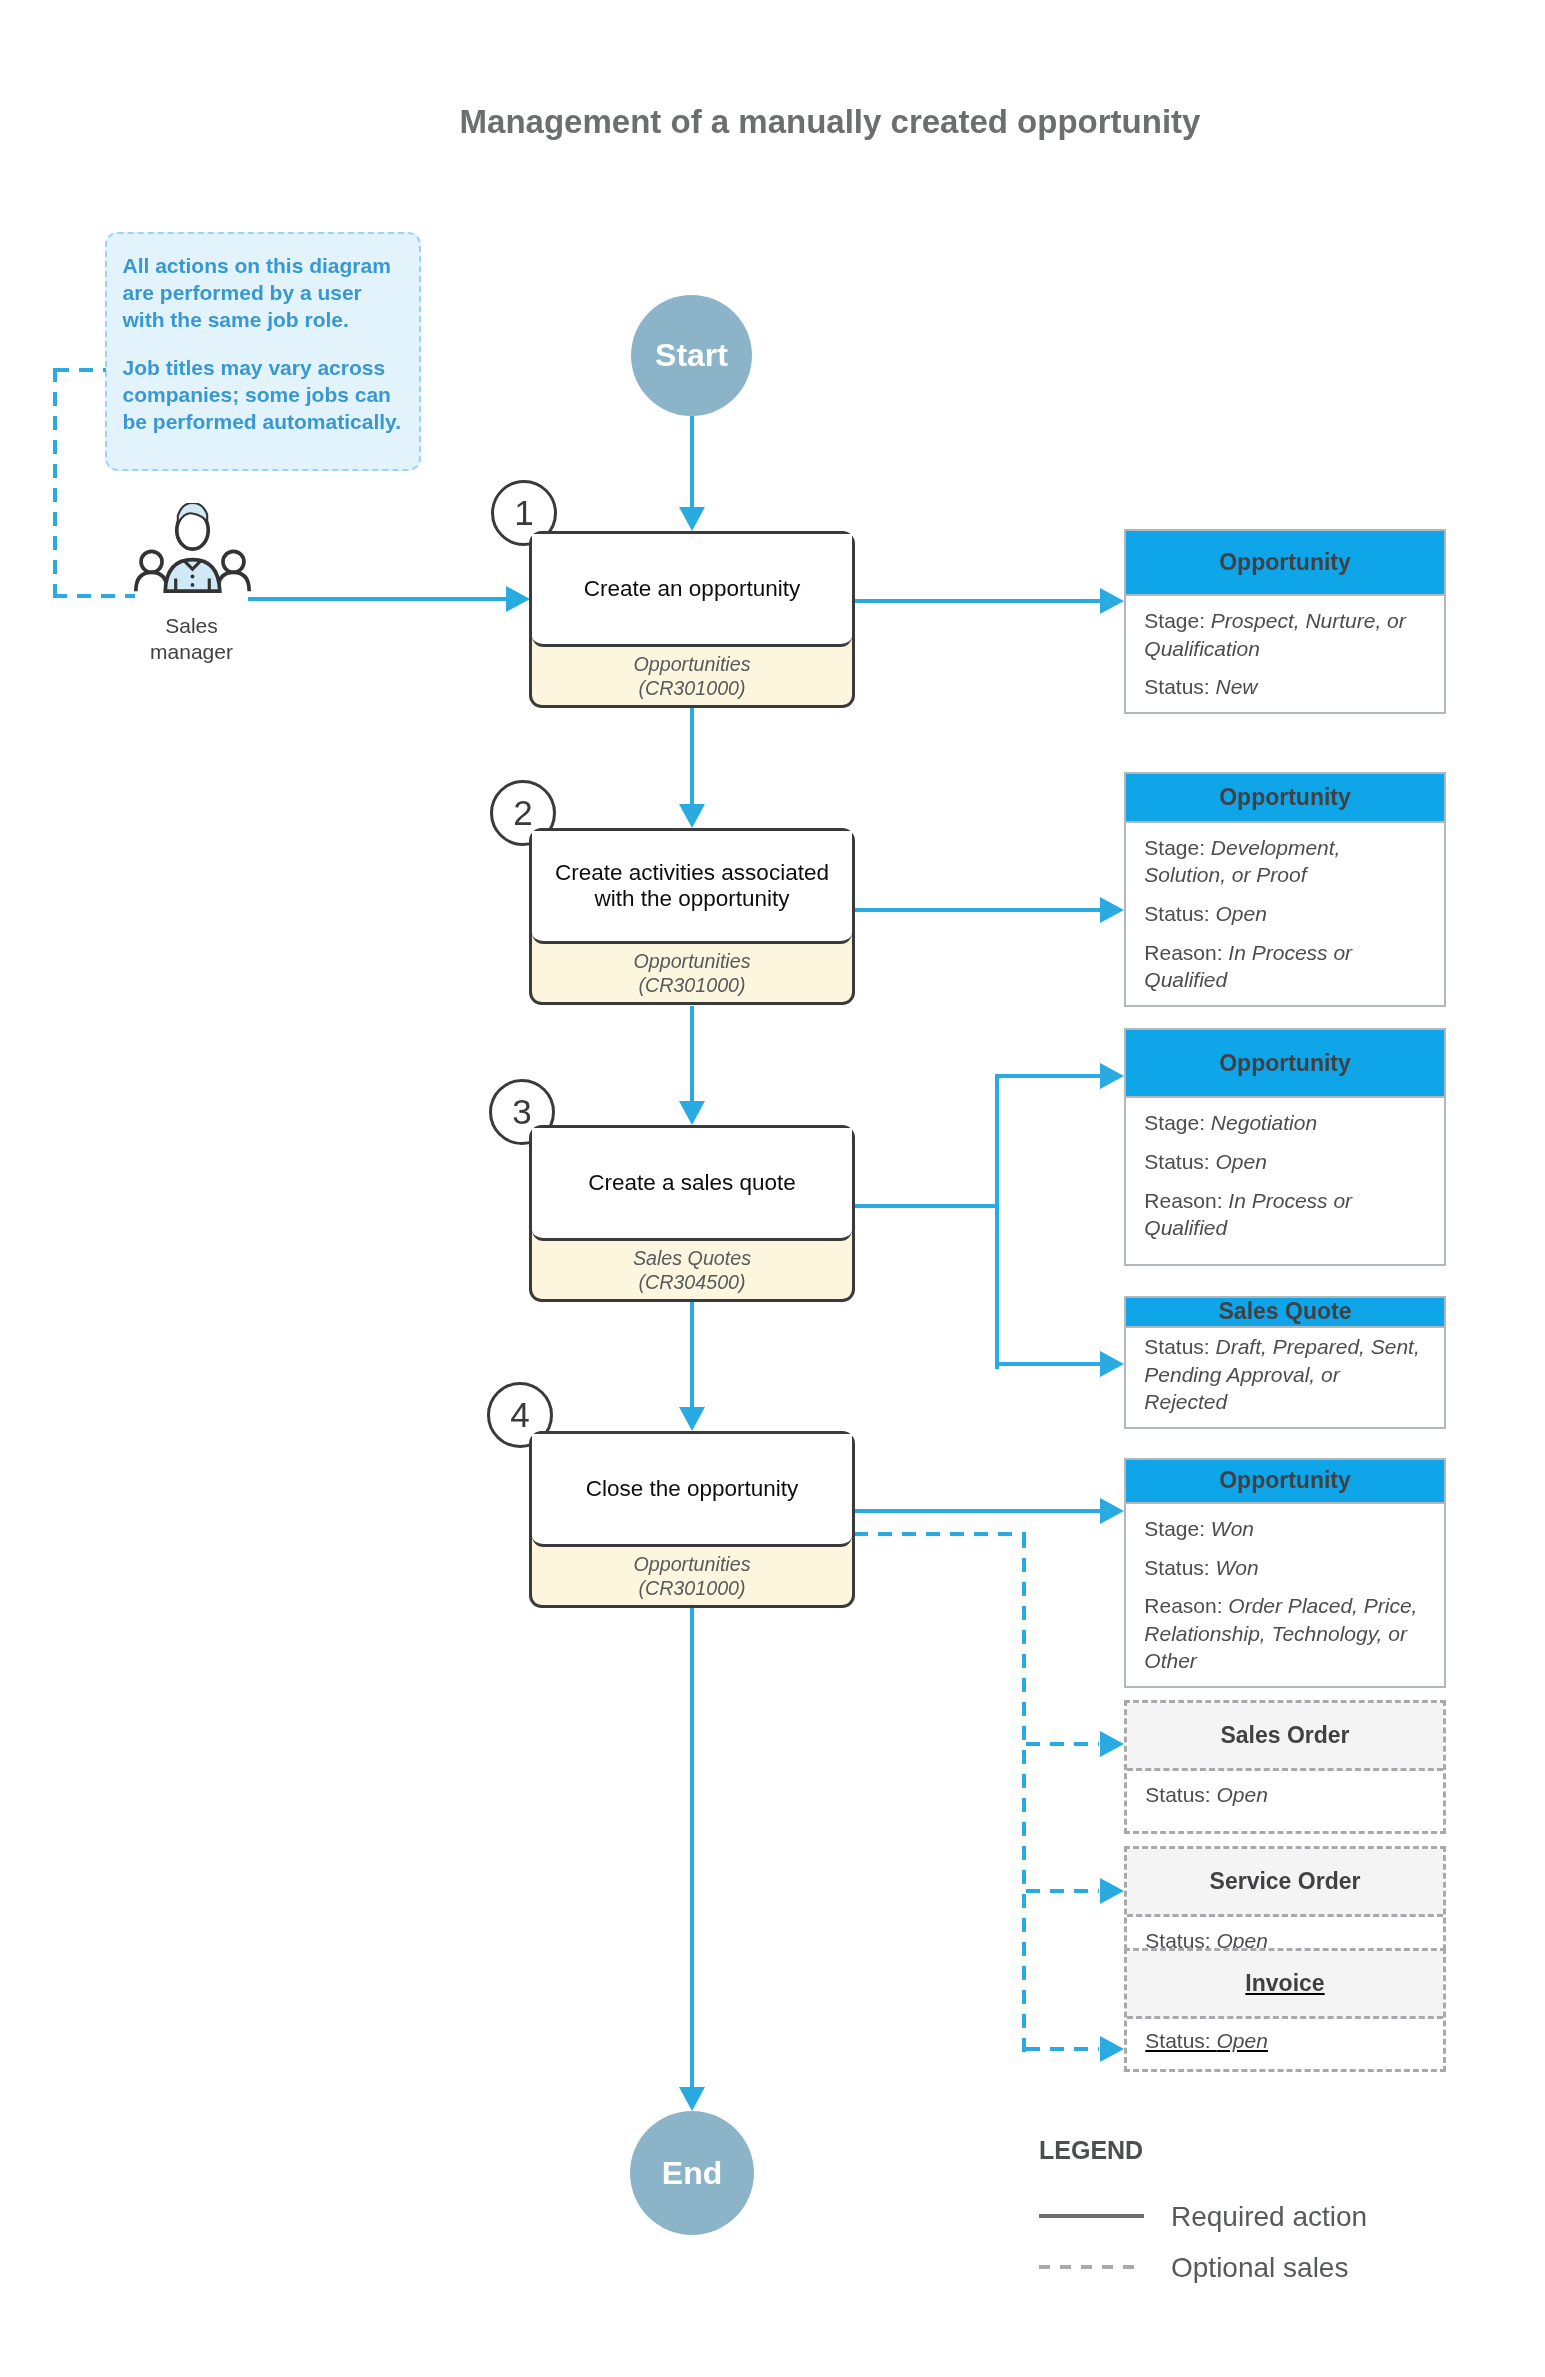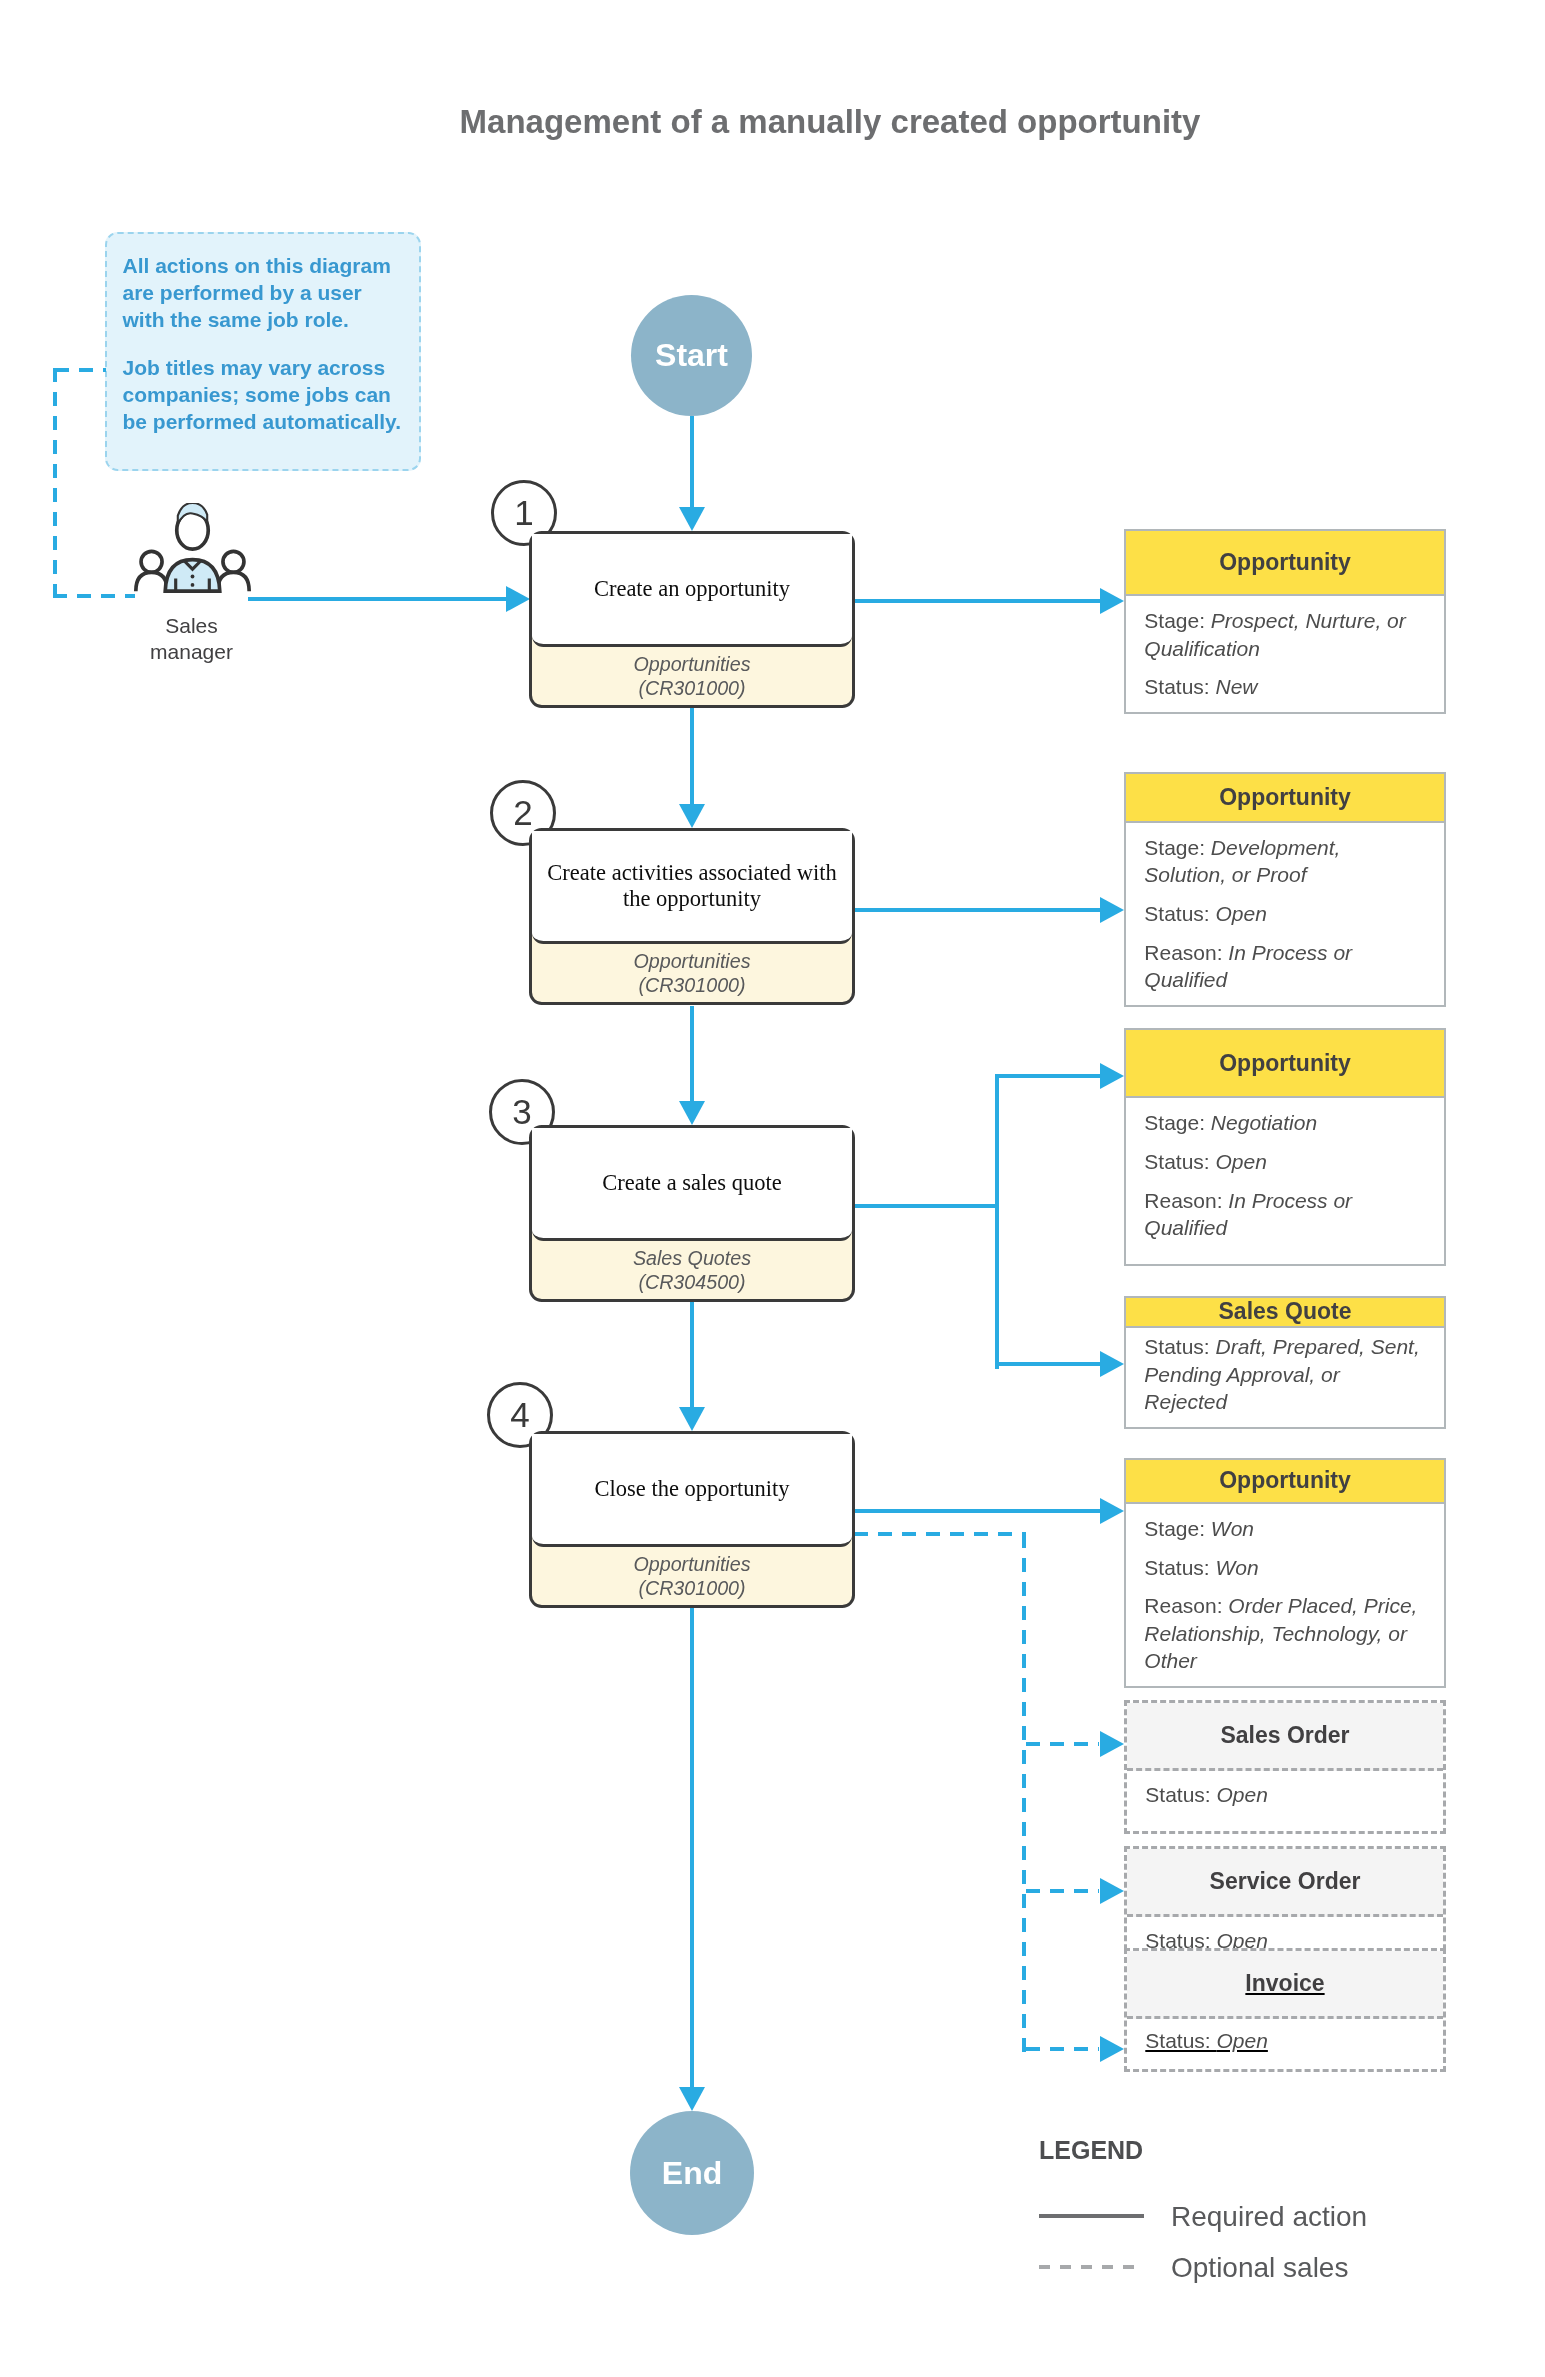--- a/index.html
+++ b/index.html
@@ -33,28 +33,28 @@
   
   .stepnum{position:absolute;width:66px;height:66px;box-sizing:border-box;border:3.5px solid #3a3a3a;
            border-radius:50%;background:#fff;display:flex;align-items:center;justify-content:center;
            font-size:35px;color:#3a3a3a;z-index:1;}
 
   
   .process{position:absolute;left:529px;width:326px;height:177px;box-sizing:border-box;z-index:2;
            border:3.5px solid #3a3a3a;border-radius:12.7px;background:#fdf6de;display:flex;flex-direction:column;}
   .process-main{height:113px;box-sizing:border-box;background:#fff;border-bottom:3.5px solid #3a3a3a;
                 border-radius:0 0 11.3px 11.3px;display:flex;align-items:center;justify-content:center;
-                text-align:center;font-size:22.5px;color:#0d0d0d;padding:0 4.2px;font-family:Liberation Serif, serif;}
+                text-align:center;font-size:22.5px;color:#0d0d0d;padding:0 4.2px;}
   .process-sub{flex:1;display:flex;flex-direction:column;align-items:center;justify-content:center;
                font-size:19.7px;font-style:italic;color:#58595b;line-height:24px;text-align:center;}
 
   
   .entity{position:absolute;left:1124px;width:322px;box-sizing:border-box;background:#fff;
           border:2.8px solid #b1b7ba;display:flex;flex-direction:column;z-index:2;}
-  .ehead{height:68px;box-sizing:border-box;background:#fde047;border-bottom:2.8px solid #b1b7ba;
+  .ehead{height:68px;box-sizing:border-box;background:#0ea5e9;border-bottom:2.8px solid #b1b7ba;
          display:flex;align-items:center;justify-content:center;font-size:23px;font-weight:bold;color:#414042;}
   .entity.dashed{border:3.5px dashed #a7a9ac;}
   .entity.dashed .ehead{height:68px;border-bottom:3.5px dashed #a7a9ac;background:#f4f4f4;}
   .ebody{flex:1;padding:11.3px 17px 0 18.3px;font-size:21px;color:#4d4d4d;line-height:27.4px;}
   .ebody p{margin:0 0 11.3px 0;}
   .val{font-style:italic;}
 
   
   .actor-label{position:absolute;left:135px;top:613px;width:113px;text-align:center;
                font-size:21px;color:#414042;line-height:26px;}

